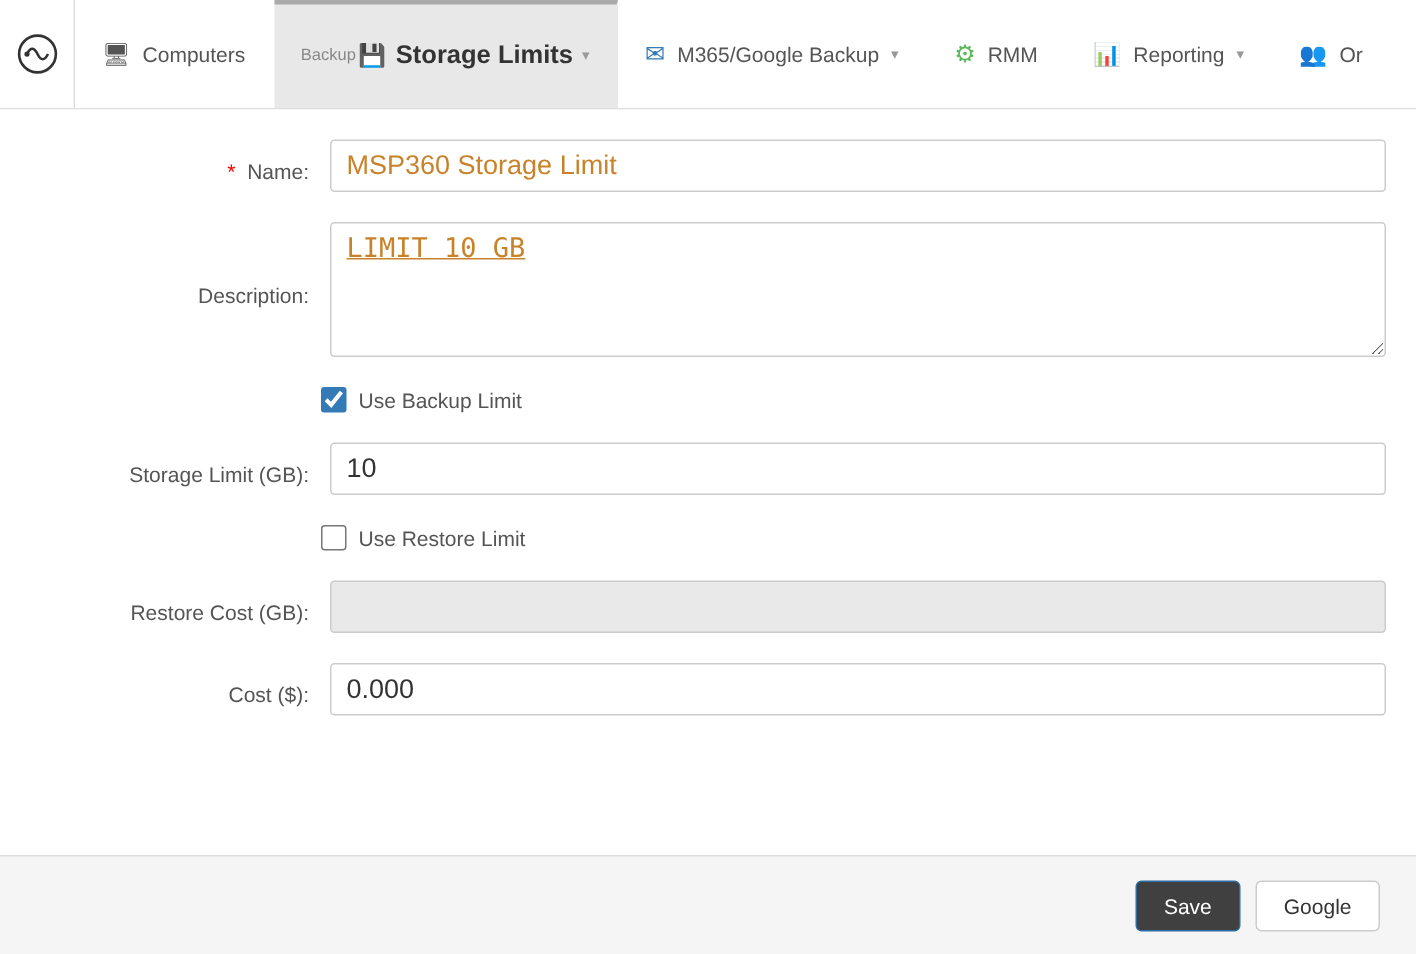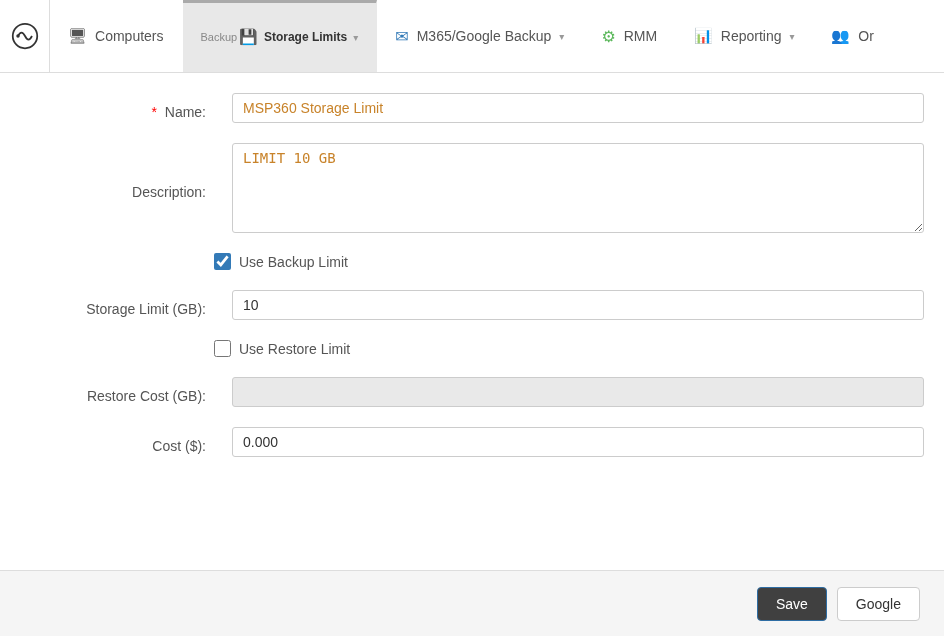--- a/index.html
+++ b/index.html
@@ -35,21 +35,21 @@
     }
     .nav-item.active {
       background: #e8e8e8;
       border-top: 3px solid #aaa;
       border-bottom: 1px solid #e8e8e8;
       font-weight: 500;
       flex-direction: row;
       justify-content: center;
       gap: 2px;
     }
-    .nav-item.active .nav-sub { font-size: 12px; font-weight: 600; color: #333; }
+    .nav-item.active .nav-sub { font-size: 17px; font-weight: 600; color: #333; }
     .nav-item.active .nav-super { font-size: 11px; color: #888; }
     .nav-arrow { font-size: 10px; color: #999; }
     .nav-icon { font-size: 16px; }
 
     
     .form-area {
       padding: 20px 0;
       background: #fff;
       min-height: 500px;
     }
@@ -67,26 +67,25 @@
       color: #555;
       font-size: 14px;
       flex-shrink: 0;
     }
     .form-label .required { color: red; margin-right: 4px; }
     .form-control {
       flex: 1;
       border: 1px solid #ccc;
       border-radius: 3px;
       padding: 6px 10px;
-      font-size: 14px;
+      font-size: 18px;
       color: #c8832a;
       outline: none;
-      margin-left: 12px;
-    }
-    textarea.form-control { resize: vertical; min-height: 90px; }
+    }
+    textarea.form-control { resize: vertical; min-height: 90px; text-decoration: underline; }
     .form-control.disabled {
       background: #e9e9e9;
       color: #999;
       cursor: not-allowed;
     }
     .form-control.normal-color { color: #333; }
 
     
     .checkbox-row {
       display: flex;

